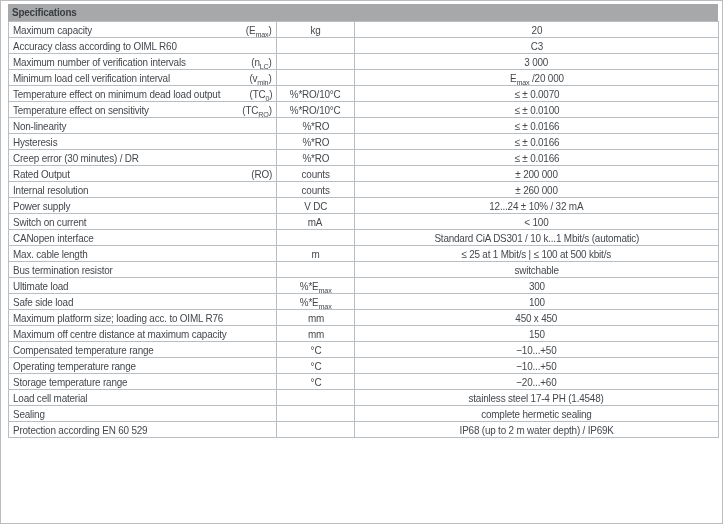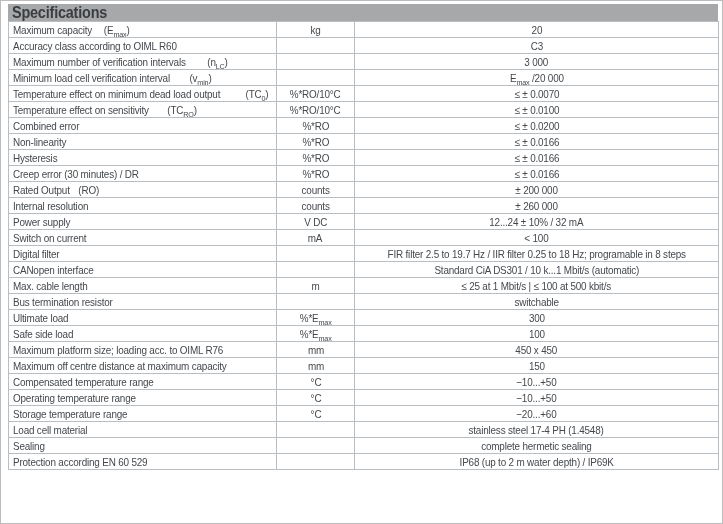--- a/index.html
+++ b/index.html
@@ -4,36 +4,36 @@
 <style>
   html,body{margin:0;padding:0;background:#fff;}
   .page{
     position:relative;width:723px;height:524px;box-sizing:border-box;
     border:1px solid #bcbcbc;background:#fff;overflow:hidden;
     font-family:"Liberation Sans",sans-serif;
   }
   .spec{position:absolute;left:7px;top:3px;width:710px;}
   .spec-header{
     height:17px;line-height:17px;background:var(--header-bg,#a7a8aa);
-    color:var(--header-text,#3a3d40);font-size:16px;font-weight:bold;
+    color:var(--header-text,#3a3d40);font-size:11px;font-weight:bold;
     padding-left:4px;box-sizing:border-box;
   }
   table.spec-table{
     width:710px;border-collapse:collapse;table-layout:fixed;
     border:1px solid var(--border-outer,#9ba0a5);
   }
   .col-name{width:268px;}
   .col-unit{width:78px;}
   .col-value{width:364px;}
   td{
     height:15px;padding:0;border:1px solid var(--border-inner,#b9bec2);
     font-size:11px;color:var(--text,#44484d);background:#fff;
     white-space:nowrap;overflow:hidden;vertical-align:middle;
   }
-  td.c-name .cellflex{display:flex;align-items:baseline;padding:0 4px;}
+  td.c-name .cellflex{display:flex;justify-content:space-between;align-items:baseline;padding:0 4px;}
   td.c-unit,td.c-value{text-align:center;}
   .cond-l{display:inline-block;transform:scaleX(0.9);transform-origin:0 50%;letter-spacing:-0.2px;}
   .cond-r{display:inline-block;transform:scaleX(0.9);transform-origin:100% 50%;letter-spacing:-0.2px;}
   .cond-c{display:inline-block;transform:scaleX(0.9);transform-origin:50% 50%;letter-spacing:-0.2px;}
   sub{font-size:8px;line-height:0;}
 </style>
 </head>
 <body>
 
 <div class="page">
@@ -104,30 +104,20 @@
                 <span class="cond-l">Temperature effect on sensitivity</span>
                 <span class="cond-r">(TC<sub>RO</sub>)</span>
               </div>
             </td>
             <td class="c-unit"><span class="cond-c">%*RO/10°C</span></td>
             <td class="c-value"><span class="cond-c">≤ ± 0.0100</span></td>
           </tr>
           <tr>
             <td class="c-name">
               <div class="cellflex">
-                <span class="cond-l">Combined error</span>
-                <span class="cond-r"></span>
-              </div>
-            </td>
-            <td class="c-unit"><span class="cond-c">%*RO</span></td>
-            <td class="c-value"><span class="cond-c">≤ ± 0.0200</span></td>
-          </tr>
-          <tr>
-            <td class="c-name">
-              <div class="cellflex">
                 <span class="cond-l">Non-linearity</span>
                 <span class="cond-r"></span>
               </div>
             </td>
             <td class="c-unit"><span class="cond-c">%*RO</span></td>
             <td class="c-value"><span class="cond-c">≤ ± 0.0166</span></td>
           </tr>
           <tr>
             <td class="c-name">
               <div class="cellflex">
@@ -180,30 +170,20 @@
           </tr>
           <tr>
             <td class="c-name">
               <div class="cellflex">
                 <span class="cond-l">Switch on current</span>
                 <span class="cond-r"></span>
               </div>
             </td>
             <td class="c-unit"><span class="cond-c">mA</span></td>
             <td class="c-value"><span class="cond-c">&lt; 100</span></td>
-          </tr>
-          <tr>
-            <td class="c-name">
-              <div class="cellflex">
-                <span class="cond-l">Digital filter</span>
-                <span class="cond-r"></span>
-              </div>
-            </td>
-            <td class="c-unit"><span class="cond-c"></span></td>
-            <td class="c-value"><span class="cond-c">FIR filter 2.5 to 19.7 Hz / IIR filter 0.25 to 18 Hz; programable in 8 steps</span></td>
           </tr>
           <tr>
             <td class="c-name">
               <div class="cellflex">
                 <span class="cond-l">CANopen interface</span>
                 <span class="cond-r"></span>
               </div>
             </td>
             <td class="c-unit"><span class="cond-c"></span></td>
             <td class="c-value"><span class="cond-c">Standard CiA DS301 / 10 k...1 Mbit/s (automatic)</span></td>

